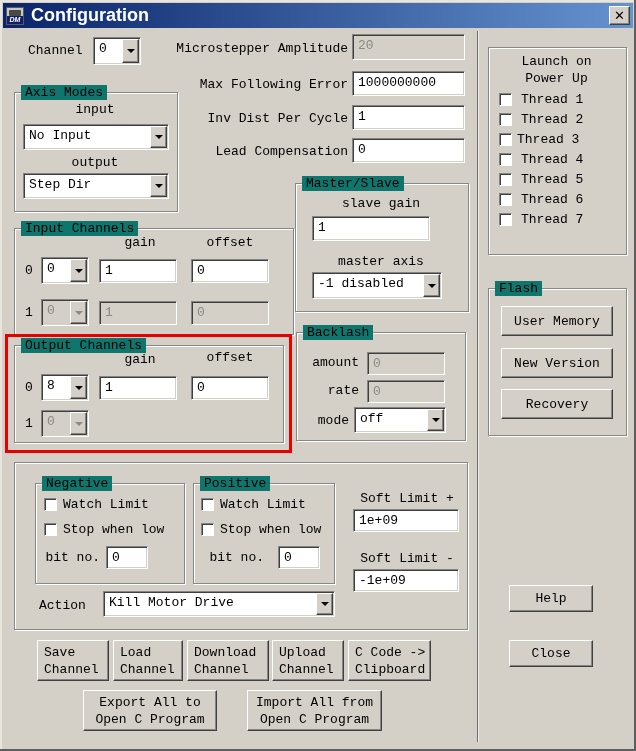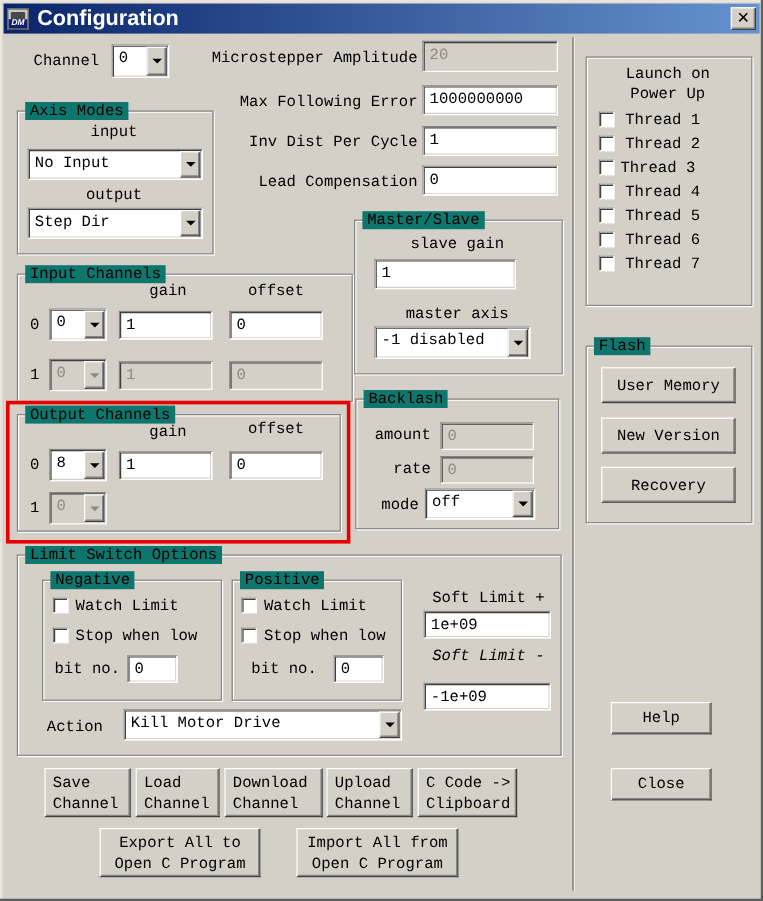--- a/index.html
+++ b/index.html
@@ -222,21 +222,20 @@
     <div class="a lbl r" style="left:6px;top:80px;width:46px;">mode</div>
     <div class="a combo" style="left:57px;top:74px;width:92px;height:26px;">
       <span class="combo-val">off</span>
       <span class="combo-btn">
           <span class="arr"></span>
         </span>
     </div>
   </div>
 
   <div class="grp" style="left:14px;top:462px;width:452px;height:166px;">
-    <span class="legend">Limit Switch Options</span>
 
     <div class="grp" style="left:20px;top:20px;width:148px;height:99px;">
       <span class="legend">Negative</span>
       <span class="chk" style="left:8px;top:14px;"></span>
       <div class="a lbl" style="left:27px;top:13px;">Watch Limit</div>
       <span class="chk" style="left:8px;top:39px;"></span>
       <div class="a lbl" style="left:27px;top:38px;">Stop when low</div>
       <div class="a lbl r" style="left:6px;top:66px;width:58px;">bit no.</div>
       <div class="a field" style="left:70px;top:62px;width:42px;height:23px;">0</div>
     </div>
@@ -246,21 +245,21 @@
       <span class="chk" style="left:7px;top:14px;"></span>
       <div class="a lbl" style="left:26px;top:13px;">Watch Limit</div>
       <span class="chk" style="left:7px;top:39px;"></span>
       <div class="a lbl" style="left:26px;top:38px;">Stop when low</div>
       <div class="a lbl r" style="left:12px;top:66px;width:58px;">bit no.</div>
       <div class="a field" style="left:84px;top:62px;width:42px;height:23px;">0</div>
     </div>
 
     <div class="a lbl c" style="left:336px;top:28px;width:112px;">Soft Limit +</div>
     <div class="a field" style="left:338px;top:46px;width:106px;height:23px;">1e+09</div>
-    <div class="a lbl c" style="left:336px;top:76px;width:112px;font-style:italic;">Soft Limit -</div>
+    <div class="a lbl c" style="left:336px;top:88px;width:112px;">Soft Limit -</div>
     <div class="a field" style="left:338px;top:106px;width:106px;height:23px;">-1e+09</div>
 
     <div class="a lbl" style="left:24px;top:135px;">Action</div>
     <div class="a combo" style="left:88px;top:128px;width:232px;height:26px;">
       <span class="combo-val">Kill Motor Drive</span>
       <span class="combo-btn">
           <span class="arr"></span>
         </span>
     </div>
   </div>

